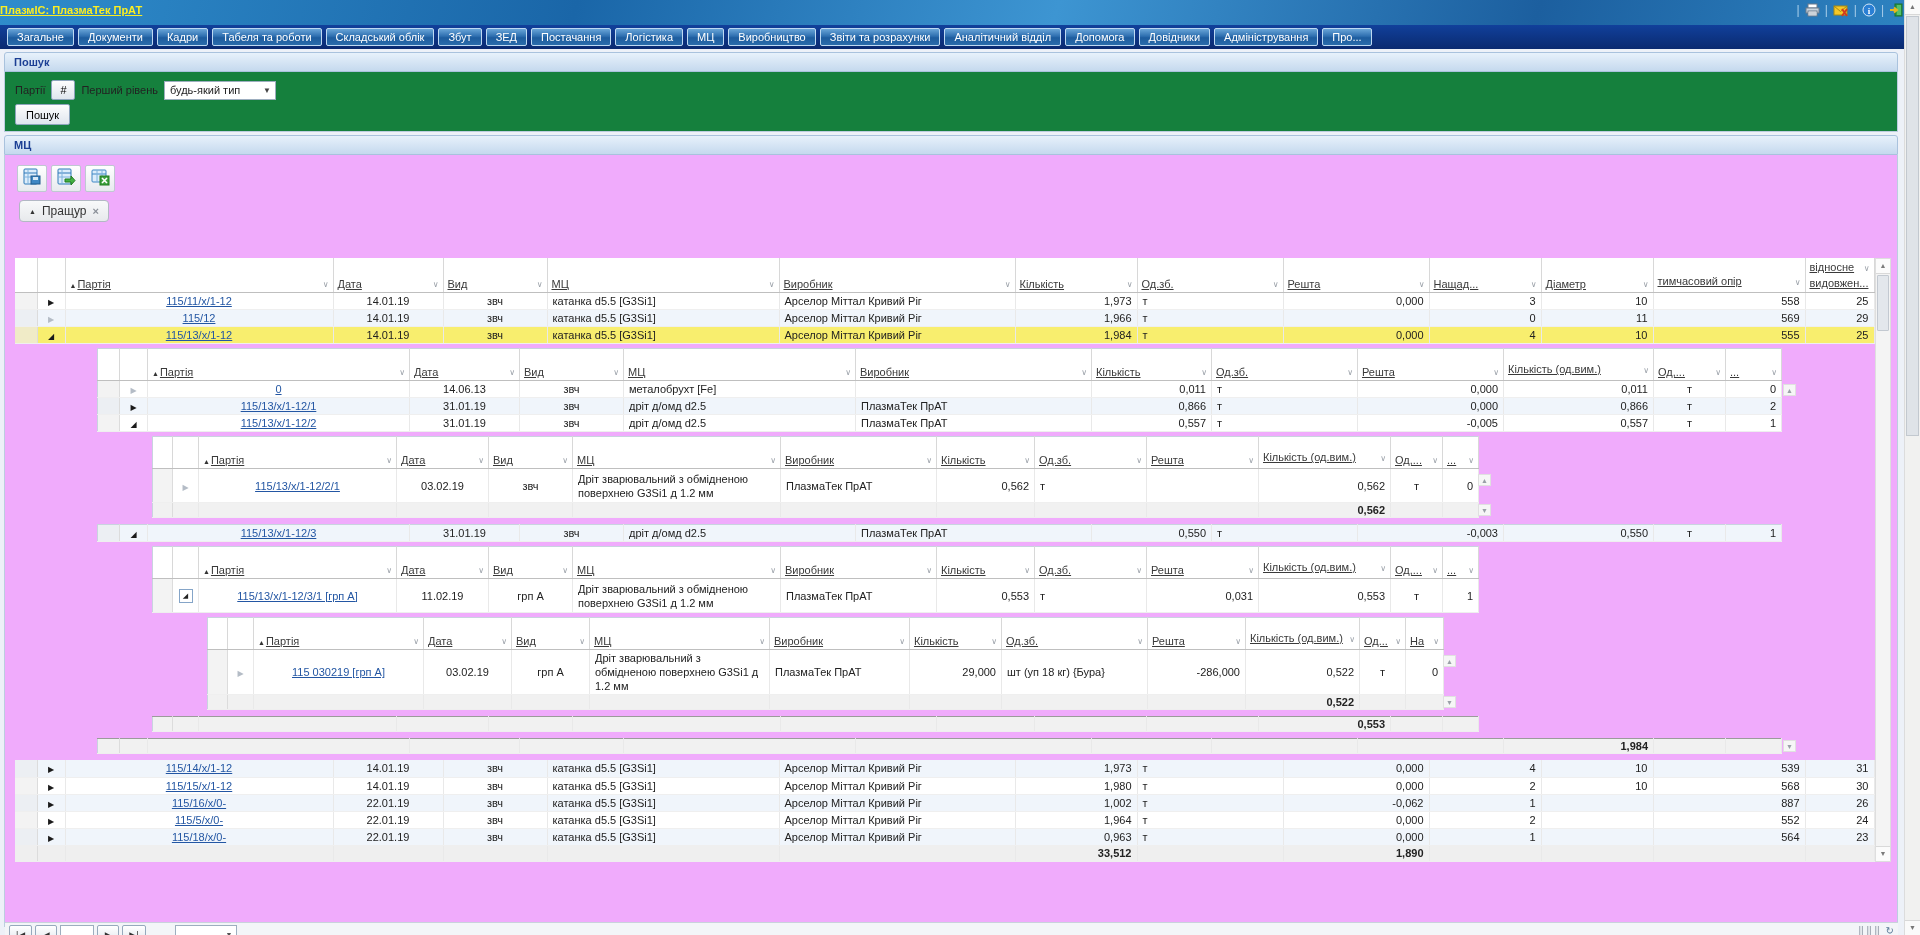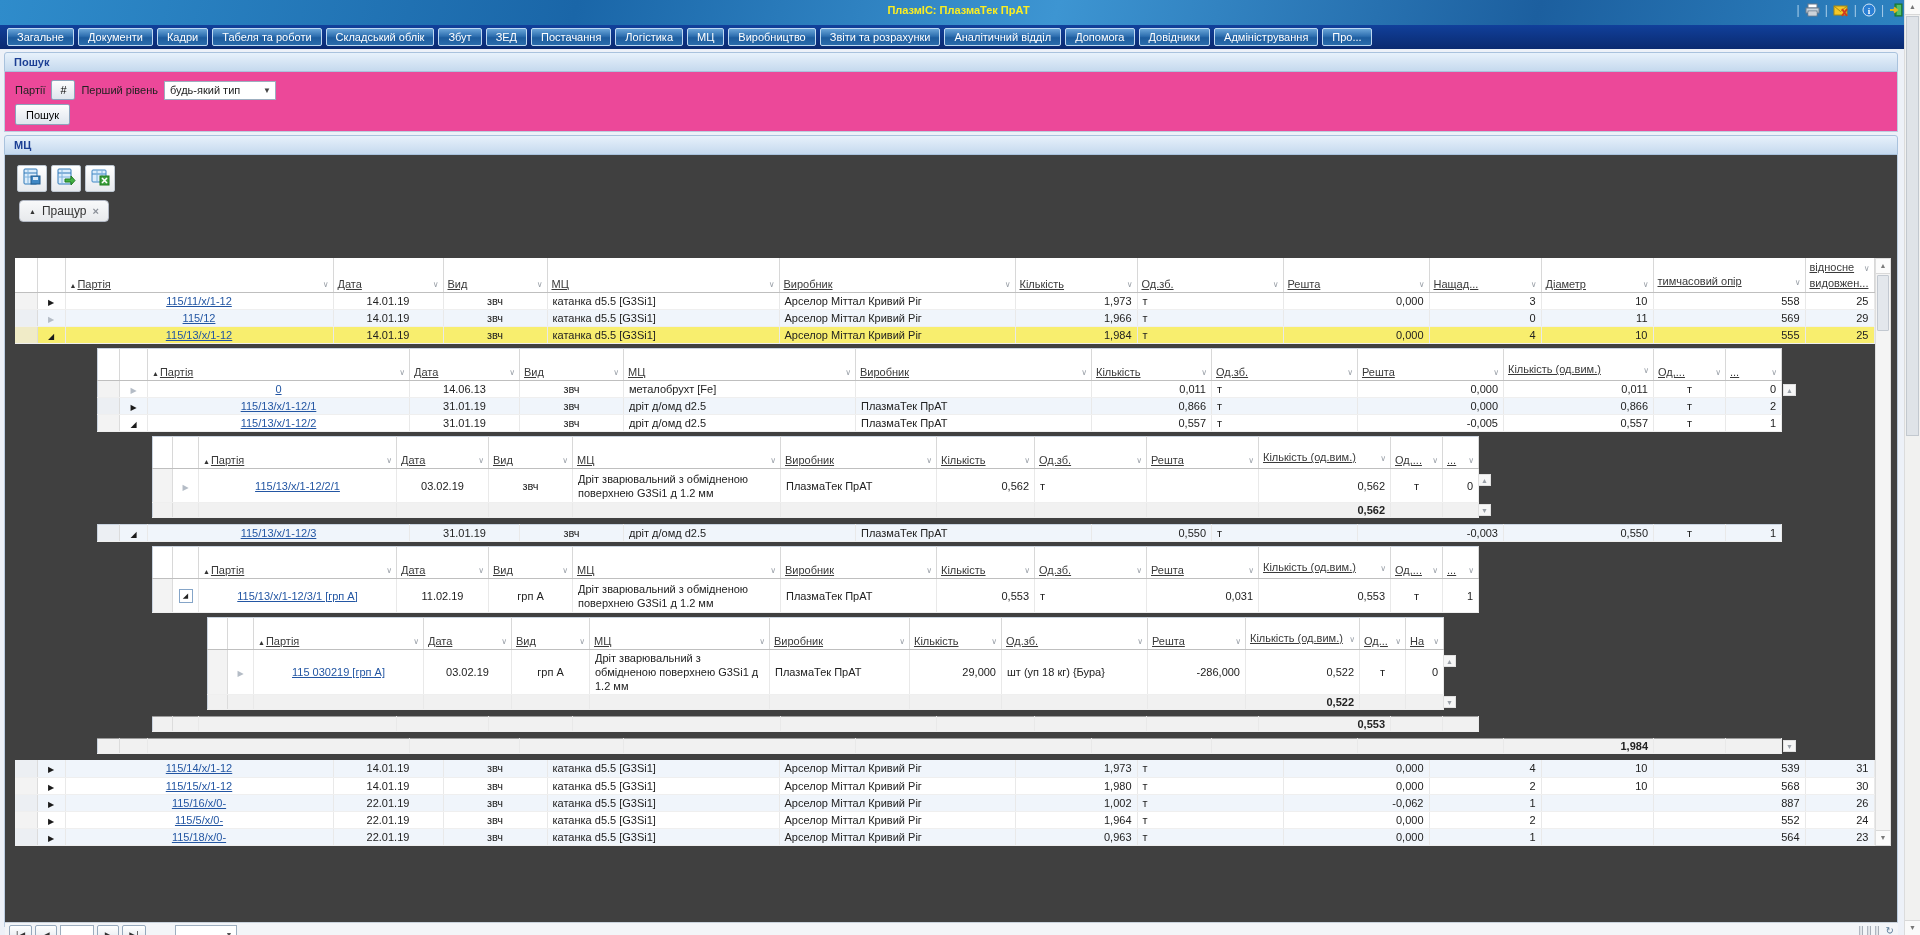--- a/index.html
+++ b/index.html
@@ -3,38 +3,38 @@
 <meta charset="utf-8">
 <style>
   *{box-sizing:border-box}
   html,body{margin:0;padding:0}
   body{width:1920px;height:935px;overflow:hidden;position:relative;background:#edf1f8;
        font-family:"Liberation Sans",sans-serif;font-size:11px;color:#222}
 
   
   .topbar{height:25px;position:relative;
     background:linear-gradient(105deg,#2f8ccb 0%,#1a66a8 30%,#3d95d2 55%,#1c5f9f 80%,#2e84c2 100%)}
-  .apptitle{position:absolute;left:0;right:3px;top:4px;text-align:center;color:#fcee21;
-    font-weight:bold;cursor:pointer}
+  .apptitle{position:absolute;left:0;right:3px;top:4px;text-align:left;color:#fcee21;
+    font-weight:bold;text-decoration:underline;cursor:pointer}
   .sysicons{position:absolute;right:16px;top:3px;display:flex;align-items:center;gap:5px}
   .sysicons .sep{color:#a8cdea;font-size:12px}
   .sysicons svg{display:block;cursor:pointer}
 
   
   .menubar{background:linear-gradient(#11409b,#0a2a70);padding:3px 7px;display:flex;gap:4px}
   .mbtn{font-family:inherit;font-size:11px;color:#fff;padding:2px 9px;border-radius:2px;cursor:pointer;
     border:1px solid #bdd9f2;background:linear-gradient(#69a5d8 0%,#2e6fb0 45%,#1d5c9e 55%,#2a6cab 100%);
     white-space:nowrap}
 
   
   .panel{margin:3px 22px 0 4px}
   .phead{background:linear-gradient(#e7f1fb,#c5d9ee);border:1px solid #a9c2dd;border-radius:3px 3px 0 0;
     color:#1c3f94;font-weight:bold;padding:3px 9px}
-  .pbody{border:1px solid #bccde0;border-top:none;background:#ec4899;padding:8px 10px 6px 10px}
-  .pbody.white{background:#404040}
+  .pbody{border:1px solid #bccde0;border-top:none;background:#15803d;padding:8px 10px 6px 10px}
+  .pbody.white{background:#f0abfc}
 
   
   .srow{display:flex;align-items:center;gap:6px}
   .flabel{color:#222}
   .tinput{width:613px;height:20px;border:1px solid #9daebf;background:#fff;padding:1px 4px;
     font-family:inherit;font-size:11px}
   .sqbtn{height:20px;min-width:24px;border:1px solid #8da4bc;border-radius:2px;cursor:pointer;
     background:linear-gradient(#fdfdfd,#dfe6ee);font-family:inherit;font-size:11px}
   .selbox{height:19px;border:1px solid #9daebf;background:#fff;display:flex;align-items:center;
     padding-left:5px;min-width:112px;cursor:pointer}
@@ -805,20 +805,36 @@
             <td>катанка d5.5 [G3Si1]</td>
                 <td>Арселор Міттал Кривий Ріг</td>
             <td class="num">0,963</td>
                 <td>т</td>
             <td class="num">0,000</td>
                 <td class="num">1</td>
             <td class="num"></td>
                 <td class="num">564</td>
             <td class="num">23</td>
           </tr>
+          <tr class="totr">
+            <td class="ind"></td>
+                <td></td>
+                <td></td>
+                <td></td>
+                <td></td>
+                <td></td>
+                <td></td>
+            <td class="num">33,512</td>
+                <td></td>
+            <td class="num">1,890</td>
+                <td></td>
+                <td></td>
+                <td></td>
+                <td></td>
+          </tr>
         </tbody>
           </table>
 
         <div class="vsb" style="top:0;bottom:0">
           <div class="sba">▲</div>
           <div class="sbt"></div>
           <div class="sbb">▼</div>
         </div>
       </div>
     </div>

